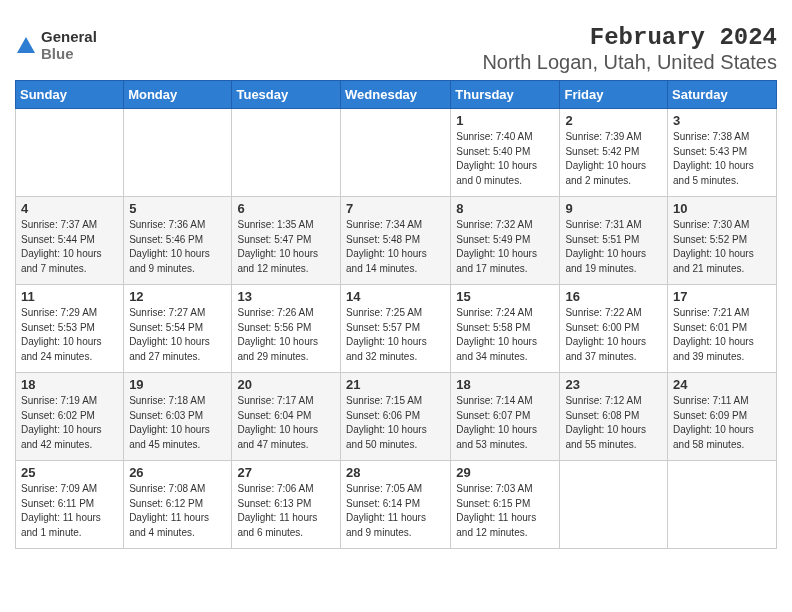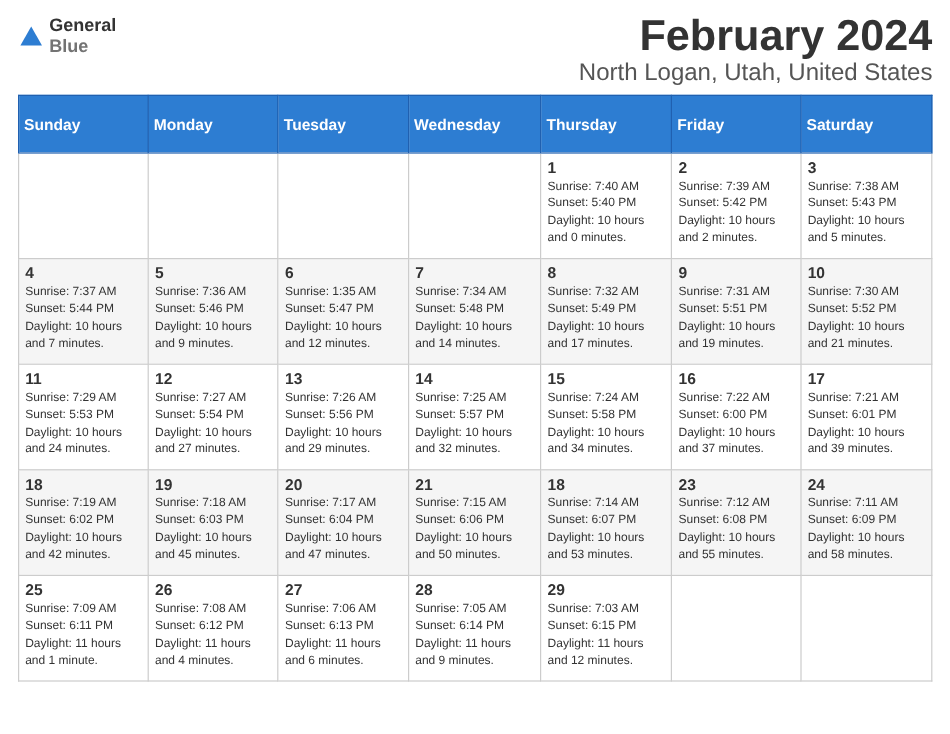--- a/index.html
+++ b/index.html
@@ -8,20 +8,21 @@
       background: #fff;
       width: 792px;
       min-height: 612px;
       padding: 10px 15px 15px 15px;
     }
     .header-area {
       display: flex;
       justify-content: space-between;
       align-items: flex-start;
       margin-bottom: 6px;
+      margin-top: 15px;
     }
     .logo {
       display: flex;
       align-items: center;
       margin-top: 4px;
     }
     .logo-text {
       display: flex;
       flex-direction: column;
       line-height: 1.1;
@@ -38,40 +39,41 @@
     }
     .logo-icon {
       width: 22px;
       height: 22px;
       margin-right: 4px;
     }
     .title-area {
       text-align: right;
     }
     .month-title {
-      font-size: 36px;
+      font-size: 24px;
       font-weight: bold;
       color: #333;
       line-height: 1.1;
+      font-family: Liberation Mono, monospace;
     }
     .location-title {
       font-size: 20px;
       color: #555;
     }
     .calendar-table {
       width: 100%;
       border-collapse: collapse;
       border: 1px solid #ccc;
     }
     .calendar-table th {
       background-color: #2d7dd2;
       color: #fff;
       font-size: 13px;
       font-weight: bold;
-      padding: 16px 4px;
+      padding: 6px 4px;
       text-align: left;
       border: 1px solid #2060b0;
     }
     .calendar-table td {
       vertical-align: top;
       border: 1px solid #ccc;
       padding: 4px 5px;
       width: 113px;
       height: 88px;
       background: #fff;

